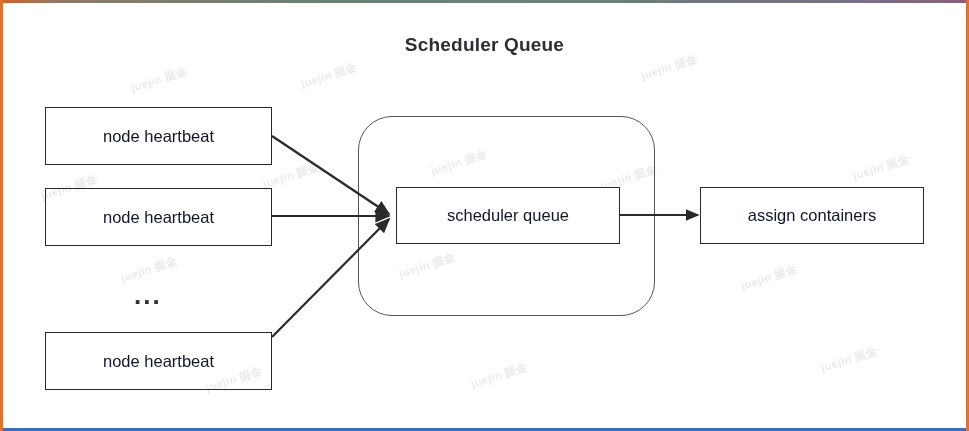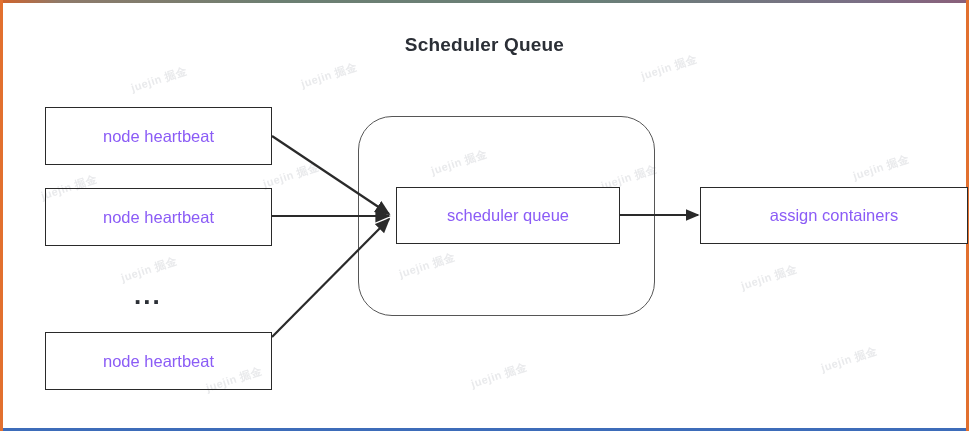--- a/index.html
+++ b/index.html
@@ -67,21 +67,21 @@
     position: absolute;
     border: 1.6px solid #2a2a2a;
     background: transparent;
     display: flex;
     align-items: center;
     justify-content: center;
     box-sizing: border-box;
   }
   .node-box span {
     font-size: 16.5px;
-    color: #8b5cf6;
+    color: #0f172a;
     white-space: nowrap;
   }
 
   
   .group-box {
     position: absolute;
     border: 1.4px solid #565656;
     border-radius: 34px;
     background: transparent;
     box-sizing: border-box;
@@ -172,18 +172,18 @@
   <div class="ellipsis" style="left:134px; top:282px;">...</div>
 
   <div class="node-box" style="left:45px; top:332px; width:227px; height:58px;">
     <span>node heartbeat</span>
   </div>
 
   <div class="node-box" style="left:396px; top:187px; width:224px; height:57px; background:#ffffff;">
     <span>scheduler queue</span>
   </div>
 
-  <div class="node-box" style="left:700px; top:187px; width:268px; height:57px; background:#ffffff;">
+  <div class="node-box" style="left:700px; top:187px; width:224px; height:57px; background:#ffffff;">
     <span>assign containers</span>
   </div>
 
 
 </div>
 
 </body></html>

